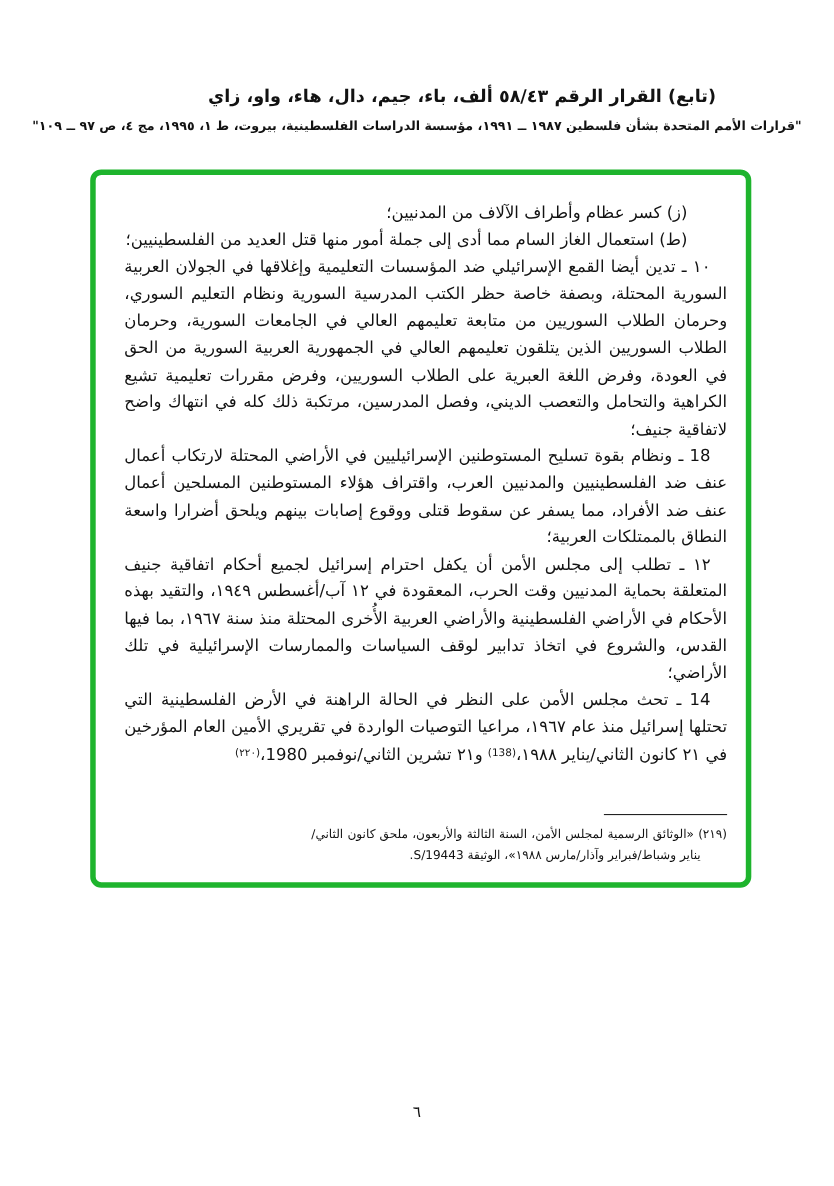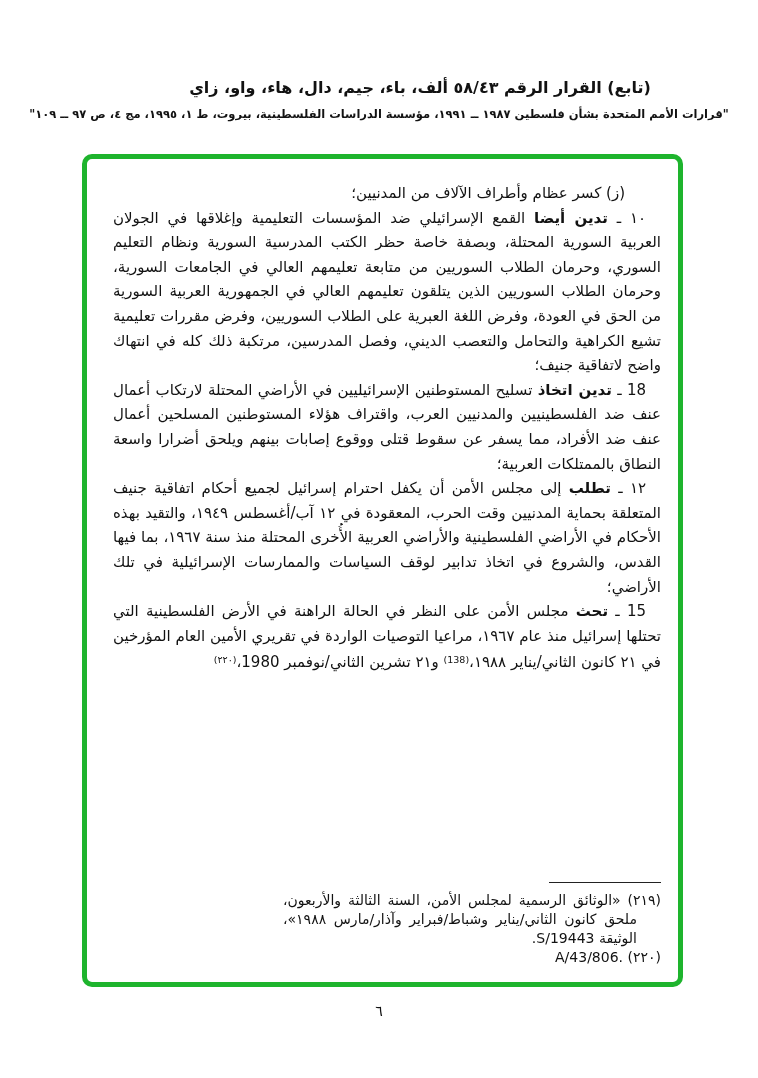--- a/index.html
+++ b/index.html
@@ -12,67 +12,67 @@
   .title {
     position:absolute; top:74px; right:0; width:100%;
     text-align:center; font-size:16px; font-weight:bold;
     transform:translateX(41px); white-space:nowrap;
   }
   .source {
     position:absolute; top:103px; right:0; width:100%;
     text-align:center; font-size:11.5px; font-weight:bold; white-space:nowrap;
   }
   .frame {
-    position:absolute; top:150px; left:82px; width:601px; height:833px;
+    position:absolute; top:150px; left:82px; width:601px; height:653px;
     border:5px solid #1eb42d; border-radius:10px; background:#ffffff;
   }
   .content {
     position:absolute; top:0; right:0; left:0;
     padding:22px 17px 0 26px;
     font-size:15px; line-height:24.6px; text-align:justify;
   }
   .line { margin:0; }
   .item { margin-right:36px; }
   .para { text-indent:15px; }
-  .bold { font-weight:bold; }
+  .bold { font-weight:normal; }
   .supref { font-size:9.5px; vertical-align:4px; letter-spacing:0; }
   .ltr { direction:ltr; unicode-bidi:isolate; }
   .footnotes {
     position:absolute; bottom:15px; right:17px; width:378px;
-    font-size:14px; line-height:19px; text-align:justify;
+    font-size:11px; line-height:19px; text-align:justify;
   }
   .fn-rule { width:112px; border-top:1.5px solid #222; margin-bottom:8px; }
   .footnote { padding-right:24px; text-indent:-24px; }
   .pagenum {
     position:absolute; top:999px; right:0; width:100%;
     text-align:center; font-size:14px;
   }
 </style>
 </head>
 <body>
 
 <div class="page">
 
   <div class="title">(تابع) القرار الرقم ٥٨/٤٣ ألف، باء، جيم، دال، هاء، واو، زاي</div>
 
   <div class="source">"قرارات الأمم المتحدة بشأن فلسطين ١٩٨٧ ــ ١٩٩١، مؤسسة الدراسات الفلسطينية، بيروت، ط ١، ١٩٩٥، مج ٤، ص ٩٧ ــ ١٠٩"</div>
 
   <div class="frame" style="border-color: rgb(30, 180, 45);">
     <div class="content">
         <div class="item line"><span>(ز) كسر عظام وأطراف الآلاف من المدنيين؛</span></div>
+        <div class="item line"><span>(ط) استعمال الغاز السام مما أدى إلى جملة أمور منها قتل العديد من الفلسطينيين؛</span></div>
         <div class="para line"><span>١٠ ـ </span><span class="bold">تدين أيضا</span><span> القمع الإسرائيلي ضد المؤسسات التعليمية وإغلاقها في الجولان العربية السورية المحتلة، وبصفة خاصة حظر الكتب المدرسية السورية ونظام التعليم السوري، وحرمان الطلاب السوريين من متابعة تعليمهم العالي في الجامعات السورية، وحرمان الطلاب السوريين الذين يتلقون تعليمهم العالي في الجمهورية العربية السورية من الحق في العودة، وفرض اللغة العبرية على الطلاب السوريين، وفرض مقررات تعليمية تشيع الكراهية والتحامل والتعصب الديني، وفصل المدرسين، مرتكبة ذلك كله في انتهاك واضح لاتفاقية جنيف؛</span></div>
-        <div class="para line"><span>18 ـ </span><span class="bold">تدين اتخاذ</span><span> تسليح المستوطنين الإسرائيليين في الأراضي المحتلة لارتكاب أعمال عنف ضد الفلسطينيين والمدنيين العرب، واقتراف هؤلاء المستوطنين المسلحين أعمال عنف ضد الأفراد، مما يسفر عن سقوط قتلى ووقوع إصابات بينهم ويلحق أضرارا واسعة النطاق بالممتلكات العربية؛</span></div>
+        <div class="para line"><span>18 ـ </span><span class="bold">ونظام بقوة</span><span> تسليح المستوطنين الإسرائيليين في الأراضي المحتلة لارتكاب أعمال عنف ضد الفلسطينيين والمدنيين العرب، واقتراف هؤلاء المستوطنين المسلحين أعمال عنف ضد الأفراد، مما يسفر عن سقوط قتلى ووقوع إصابات بينهم ويلحق أضرارا واسعة النطاق بالممتلكات العربية؛</span></div>
         <div class="para line"><span>١٢ ـ </span><span class="bold">تطلب</span><span> إلى مجلس الأمن أن يكفل احترام إسرائيل لجميع أحكام اتفاقية جنيف المتعلقة بحماية المدنيين وقت الحرب، المعقودة في ١٢ آب/أغسطس ١٩٤٩، والتقيد بهذه الأحكام في الأراضي الفلسطينية والأراضي العربية الأُخرى المحتلة منذ سنة ١٩٦٧، بما فيها القدس، والشروع في اتخاذ تدابير لوقف السياسات والممارسات الإسرائيلية في تلك الأراضي؛</span></div>
-        <div class="para line"><span>15 ـ </span><span class="bold">تحث</span><span> مجلس الأمن على النظر في الحالة الراهنة في الأرض الفلسطينية التي تحتلها إسرائيل منذ عام ١٩٦٧، مراعيا التوصيات الواردة في تقريري الأمين العام المؤرخين في ٢١ كانون الثاني/يناير ١٩٨٨،</span><span class="supref">(138)</span><span> و٢١ تشرين الثاني/نوفمبر 1980،</span><span class="supref">(٢٢٠)</span></div>
+        <div class="para line"><span>14 ـ </span><span class="bold">تحث</span><span> مجلس الأمن على النظر في الحالة الراهنة في الأرض الفلسطينية التي تحتلها إسرائيل منذ عام ١٩٦٧، مراعيا التوصيات الواردة في تقريري الأمين العام المؤرخين في ٢١ كانون الثاني/يناير ١٩٨٨،</span><span class="supref">(138)</span><span> و٢١ تشرين الثاني/نوفمبر 1980،</span><span class="supref">(٢٢٠)</span></div>
       </div>
 
     <div class="footnotes">
       <div class="fn-rule"></div>
       <div>
           <div class="footnote"><span>(٢١٩) «الوثائق الرسمية لمجلس الأمن، السنة الثالثة والأربعون، ملحق كانون الثاني/يناير وشباط/فبراير وآذار/مارس ١٩٨٨»، الوثيقة S/19443.</span></div>
-          <div class="footnote"><span>(٢٢٠) </span><span class="ltr">A/43/806.</span></div>
         </div>
     </div>
   </div>
 
   <div class="pagenum">٦</div>
 
 </div>
 
 </body></html>

